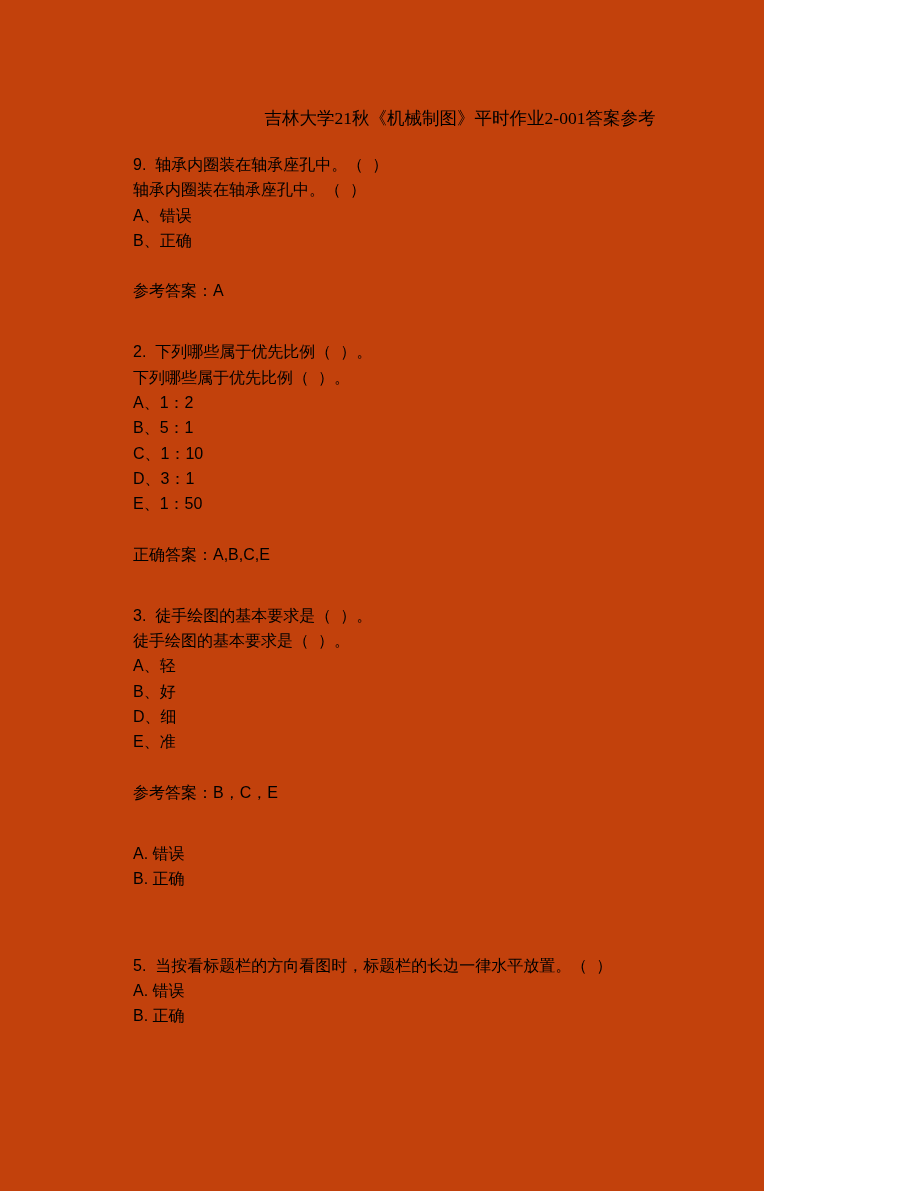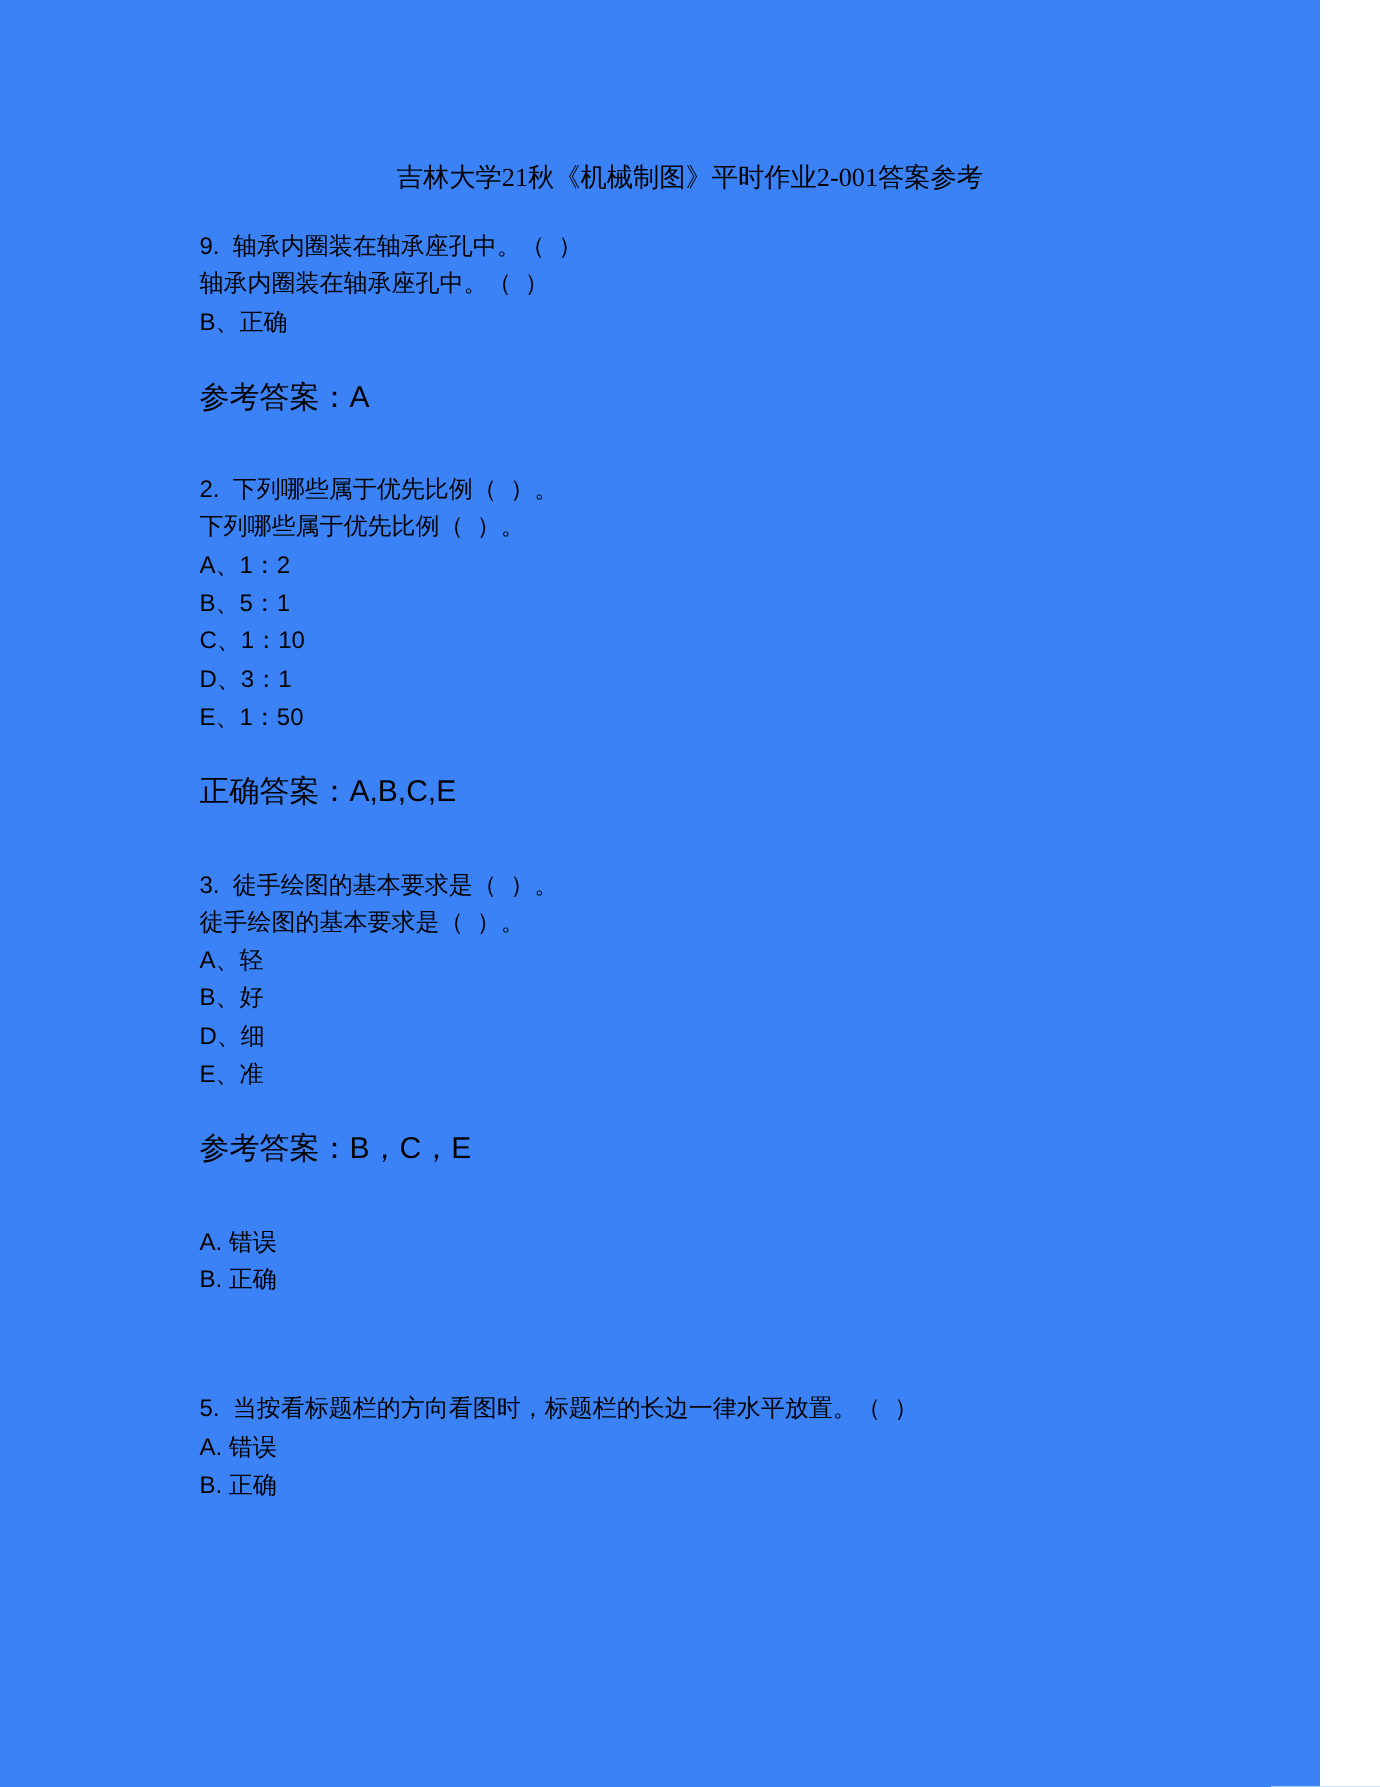--- a/index.html
+++ b/index.html
@@ -3,23 +3,23 @@
 <meta charset="utf-8">
 <title>Exam Answer Document</title>
 <style>
   html, body {
     margin: 0;
     padding: 0;
     background: #ffffff;
   }
   .page {
     position: relative;
-    width: 880px;
+    width: 764px;
     height: 1191px;
-    background: #3b82f6;
+    background: #c2410c;
     overflow: hidden;
     color: #000000;
     font-family: "Liberation Sans", "DejaVu Sans", sans-serif;
     -webkit-font-smoothing: antialiased;
   }
   .doc-title {
     position: absolute;
     top: 106px;
     left: 0;
     width: 920px;
@@ -53,38 +53,39 @@
   .stem-line {
     text-indent: 0;
   }
   .option-line {
     text-indent: 0;
   }
   .gap {
     height: 25px;
   }
   .answer-line {
-    font-size: 20px;
+    font-size: 16px;
     line-height: 25.3px;
     color: #000000;
     white-space: pre-wrap;
   }
 </style>
 </head>
 <body>
 
 <div class="page">
 
   <div class="doc-title">吉林大学21秋《机械制图》平时作业2-001答案参考</div>
 
   <div class="body-block">
 
     <div class="question">
       <div class="line stem-line">9.  轴承内圈装在轴承座孔中。（  ）</div>
       <div class="line stem-line">轴承内圈装在轴承座孔中。（  ）</div>
+      <div class="line option-line">A、错误</div>
       <div class="line option-line">B、正确</div>
       <div class="gap"></div>
       <div class="answer-line">参考答案：A</div>
     </div>
 
     <div class="question">
       <div class="line stem-line">2.  下列哪些属于优先比例（  ）。</div>
       <div class="line stem-line">下列哪些属于优先比例（  ）。</div>
       <div class="line option-line">A、1：2</div>
       <div class="line option-line">B、5：1</div>

